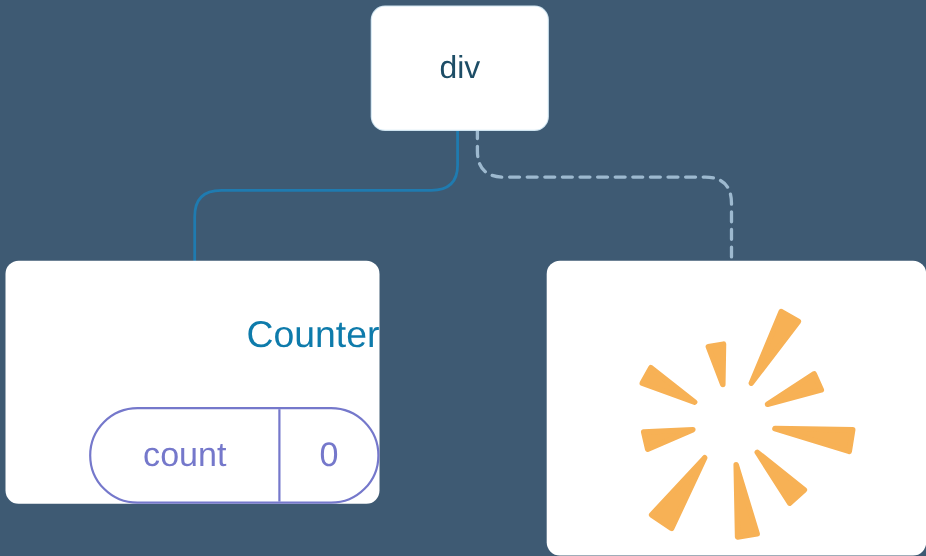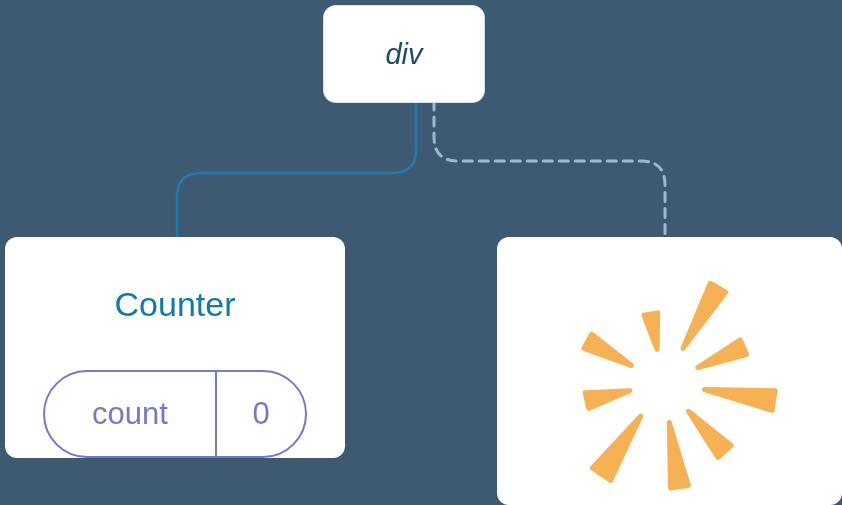--- a/index.html
+++ b/index.html
@@ -40,35 +40,34 @@
     stroke-dasharray: 9 7;
     stroke-linecap: round;
   }
   .node {
     position: absolute;
     background: var(--card);
     border-radius: 12px;
     z-index: 1;
   }
   .root-node {
-    left: 324px; top: 6px;
-    width: 160px; height: 96px;
+    left: 338px; top: 6px;
+    width: 160px; height: 112px;
     display: flex; align-items: center; justify-content: center;
     box-shadow: 0 0 0 1px var(--card-ring);
-    font-style: italic;
   }
   .root-label {
     font-size: 29px;
     font-weight: 500;
     color: var(--root-label);
   }
   .counter-node {
     left: 5px; top: 237px;
     width: 340px; height: 221px;
-    display: flex; flex-direction: column; align-items: center; gap: 36px;
+    display: flex; flex-direction: column; align-items: flex-end; gap: 36px;
   }
   .counter-title {
     margin-top: 48px;
     font-size: 34px;
     font-weight: 500;
     color: var(--component-label);
   }
   .state-pill {
     margin-top: 10px;
     width: 264px; height: 104px;

